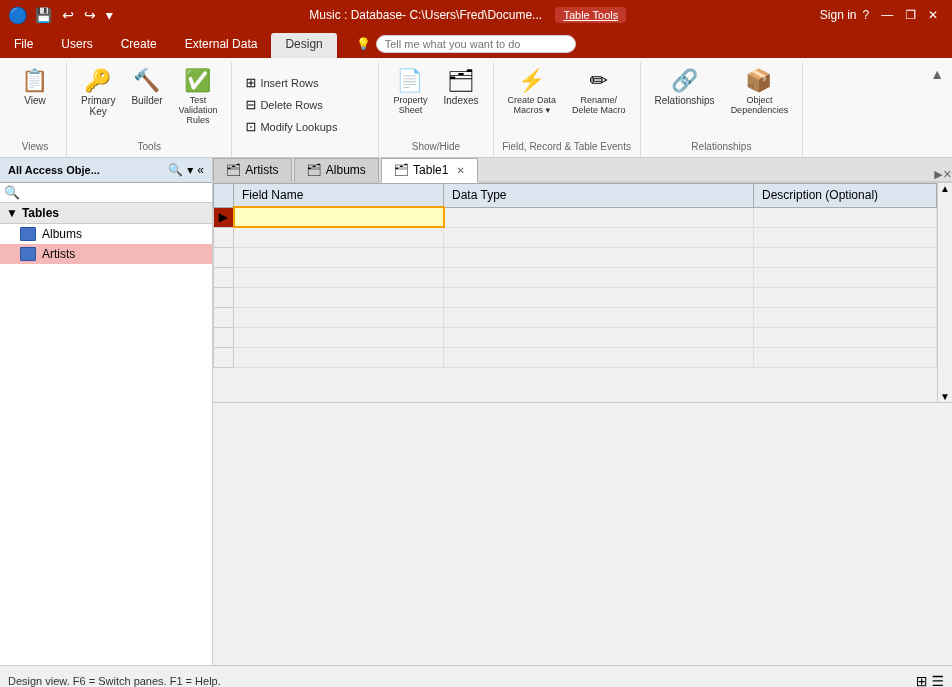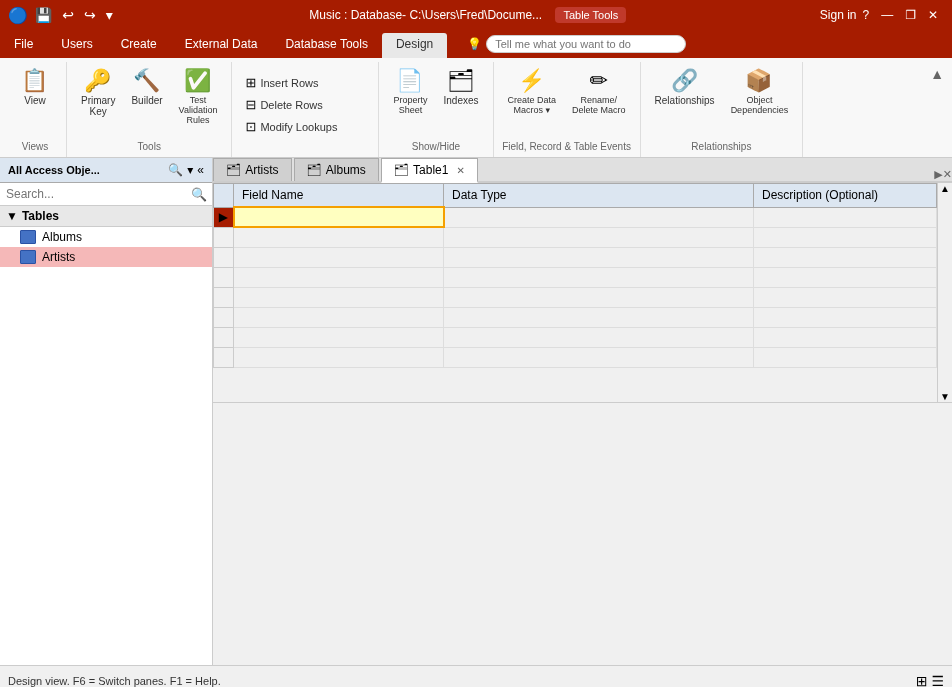--- a/index.html
+++ b/index.html
@@ -10,21 +10,21 @@
       height: 30px;
       background: #a61c00;
       display: flex;
       align-items: center;
       color: white;
       padding: 0 8px;
     }
     .title-bar-left { display: flex; align-items: center; gap: 6px; }
     .title-bar-title { flex: 1; text-align: center; font-size: 12px; color: white; }
     .title-bar-right { display: flex; align-items: center; gap: 0; }
-    .title-bar-tag { background: #c0392b; padding: 2px 8px; border-radius: 4px; font-size: 11px; }
+    .title-bar-tag { background: #c0392b; padding: 2px 8px; border-radius: 4px; font-size: 11px; text-decoration: underline; }
     .win-btn { background: none; border: none; color: white; cursor: pointer; font-size: 12px; padding: 2px 6px; }
 
     
     .menu-bar {
       height: 28px;
       background: #a61c00;
       display: flex;
       align-items: stretch;
     }
     .menu-item {
@@ -308,21 +308,20 @@
     <button class="win-btn">❐</button>
     <button class="win-btn close">✕</button>
   </div>
 </div>
 
 <div class="menu-bar">
   <div class="menu-item">File</div>
   <div class="menu-item">Users</div>
   <div class="menu-item">Create</div>
   <div class="menu-item">External Data</div>
-  <div class="menu-item">Database Tools</div>
   <div class="menu-item active">Design</div>
   <div class="tell-me-area">
     <span>💡</span>
     <input type="text" placeholder="Tell me what you want to do" style="">
   </div>
 </div>
 
 <div class="ribbon" style="min-height:100px; padding: 4px 0 0 0; position:relative;">
   <div style="display:flex; align-items:stretch; flex:1; padding:0 4px;">
 
@@ -425,21 +424,20 @@
   <div class="sidebar">
     <div class="sidebar-header">
       <span style="font-size:11px;">All Access Obje...</span>
       <div class="sidebar-header-icons">
         <button style="background:none;border:none;cursor:pointer;font-size:12px;">🔍</button>
         <button style="background:none;border:none;cursor:pointer;font-size:12px;">▾</button>
         <button style="background:none;border:none;cursor:pointer;font-size:12px;">«</button>
       </div>
     </div>
     <div class="sidebar-search">
-      <input type="text" style="font-size: 12px; color: rgb(153, 153, 153); border: none; outline: none; flex: 1 1 0%; padding: 2px;" placeholder="Search...">
       <span style="font-size:13px;color:#666;">🔍</span>
     </div>
     <div class="sidebar-section">
       <span style="margin-right:4px;cursor:pointer;">▼</span>
       <span>Tables</span>
     </div>
     <div class="sidebar-item">
       <span class="table-icon-blue"></span>
       <span>Albums</span>
     </div>

